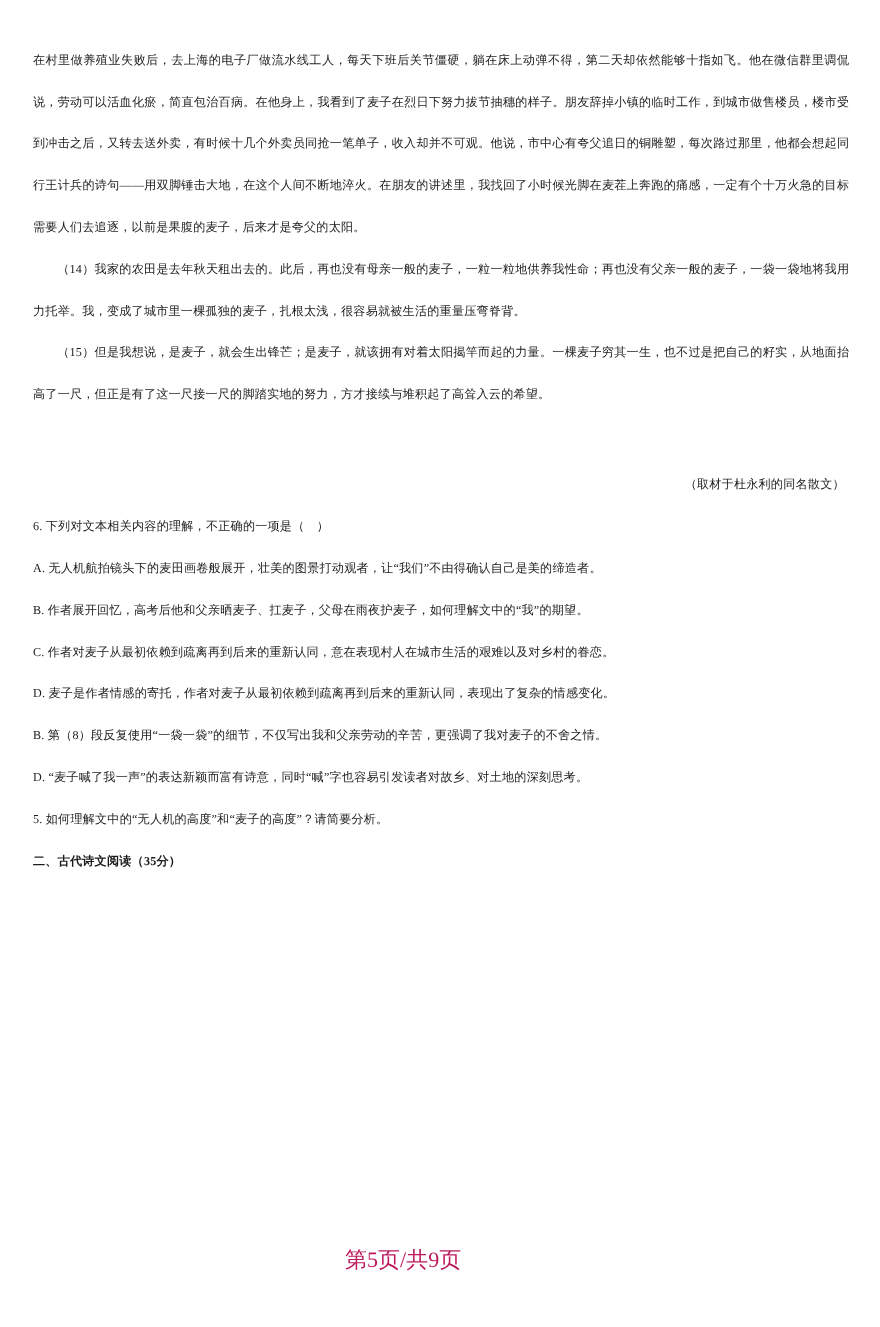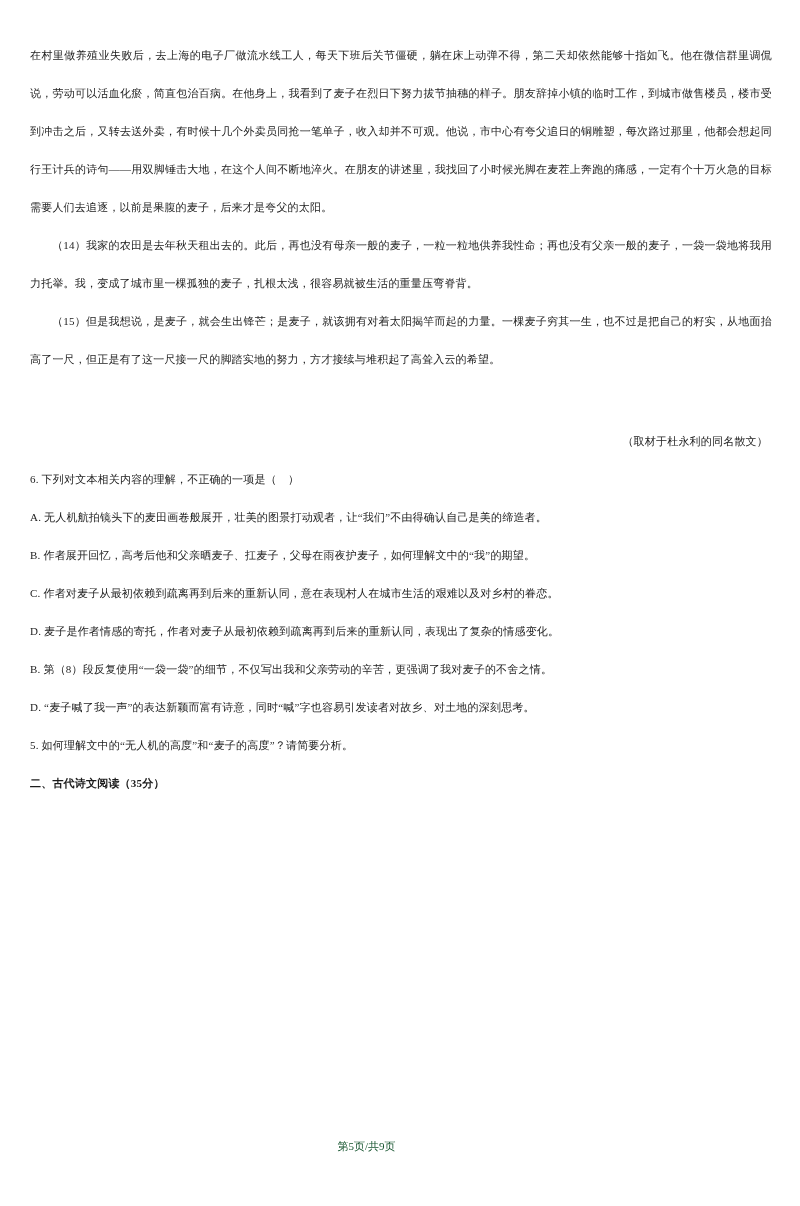--- a/index.html
+++ b/index.html
@@ -31,23 +31,23 @@
     margin-top: 44px;
   }
   .heading { font-weight: 700; }
   .questions { margin-top: 0; }
   .footer {
     position: absolute;
     bottom: 50px;
     left: 0;
     width: 733px;
     text-align: center;
-    font-size: 11px;
+    font-size: 20px;
     line-height: 20px;
-    color: #14532d;
+    color: #be185d;
   }
 </style>
 </head>
 <body>
 
 <div class="page">
 
   <section>
     <p class="para">在村里做养殖业失败后，去上海的电子厂做流水线工人，每天下班后关节僵硬，躺在床上动弹不得，第二天却依然能够十指如飞。他在微信群里调侃说，劳动可以活血化瘀，简直包治百病。在他身上，我看到了麦子在烈日下努力拔节抽穗的样子。朋友辞掉小镇的临时工作，到城市做售楼员，楼市受到冲击之后，又转去送外卖，有时候十几个外卖员同抢一笔单子，收入却并不可观。他说，市中心有夸父追日的铜雕塑，每次路过那里，他都会想起同行王计兵的诗句——用双脚锤击大地，在这个人间不断地淬火。在朋友的讲述里，我找回了小时候光脚在麦茬上奔跑的痛感，一定有个十万火急的目标需要人们去追逐，以前是果腹的麦子，后来才是夸父的太阳。</p>
     <p class="para indent">（14）我家的农田是去年秋天租出去的。此后，再也没有母亲一般的麦子，一粒一粒地供养我性命；再也没有父亲一般的麦子，一袋一袋地将我用力托举。我，变成了城市里一棵孤独的麦子，扎根太浅，很容易就被生活的重量压弯脊背。</p>

